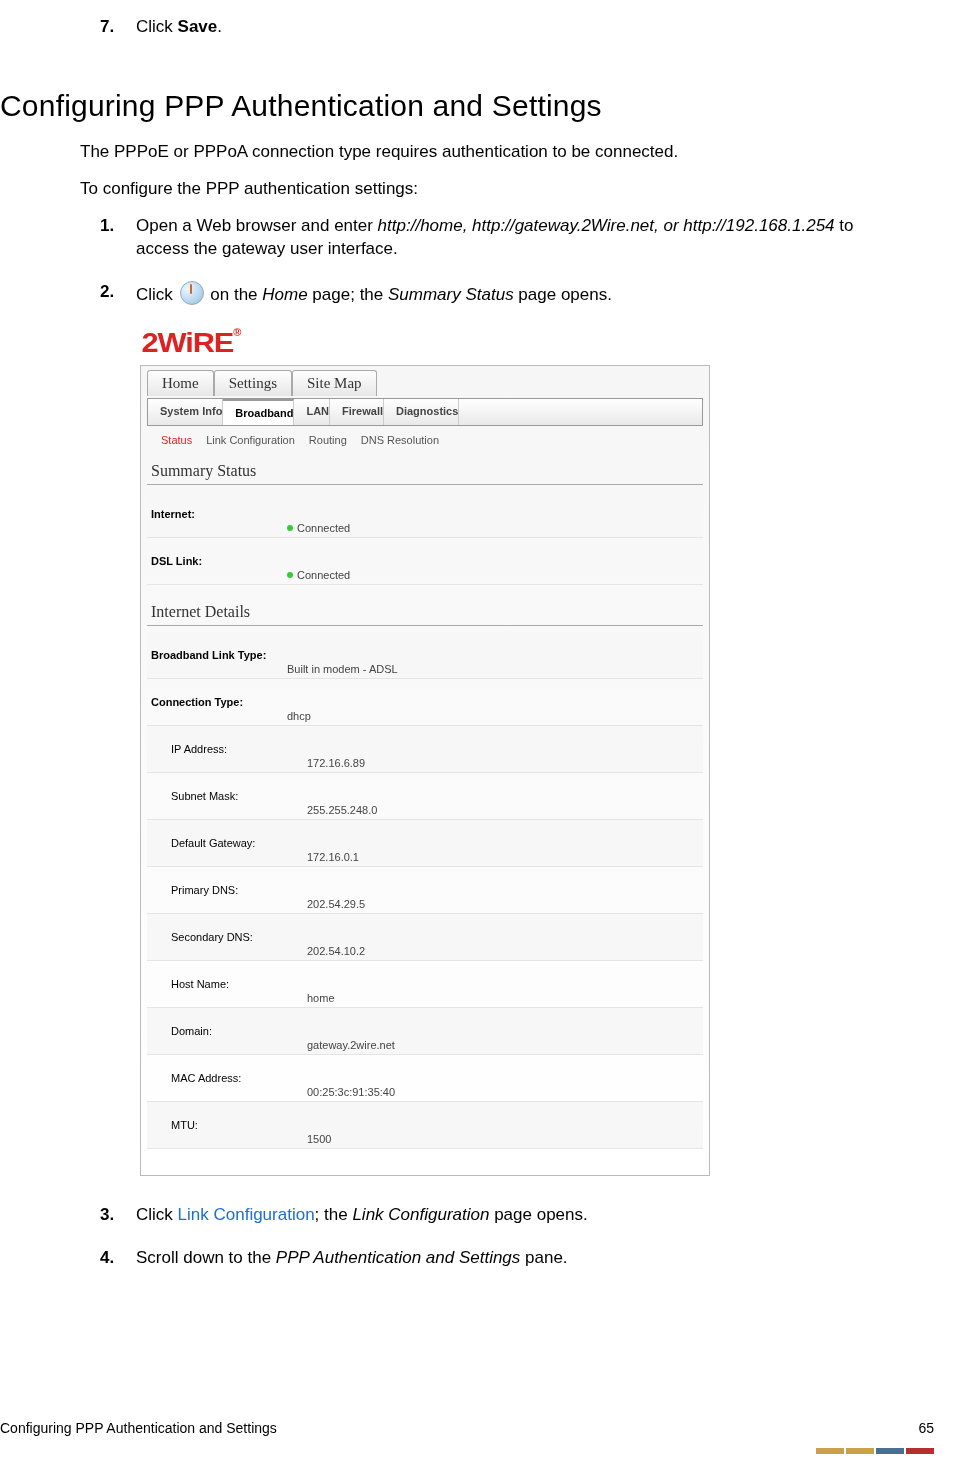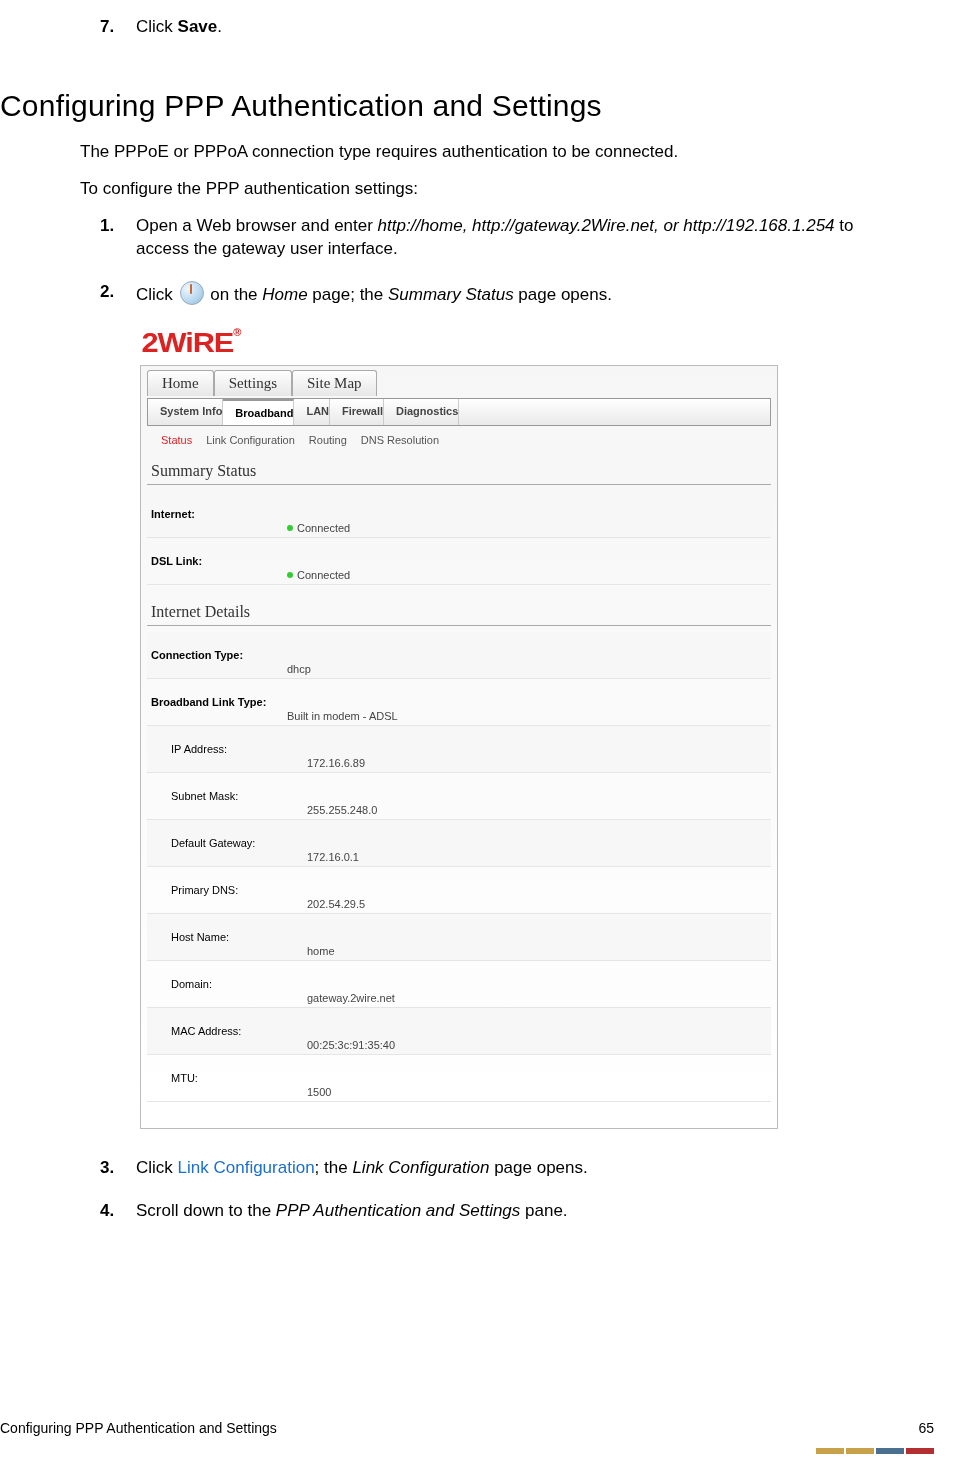--- a/index.html
+++ b/index.html
@@ -76,21 +76,21 @@
   .globe-icon::after{
     content:"";
     position:absolute;
     left:9px;top:2px;width:2px;height:10px;
     background:#c63;
     border-radius:1px;
   }
   
   .shot {
     margin: 18px 0 28px 140px;
-    width: 638px;
+    width: 570px;
     box-sizing: border-box;
     font-family: Verdana, Geneva, sans-serif;
   }
   .logo-row {
     margin: 0 0 6px 6px;
   }
   .logo-2wire {
     font-family: Arial, sans-serif;
     font-weight: 900;
     color: #d22;
@@ -268,42 +268,46 @@
           </div>
           <div class="row">
             <div class="label bold">DSL Link:</div>
             <div class="val"><span class="dot"></span><span>Connected</span></div>
           </div>
         </div>
 
       <div class="panel-title">Internet Details</div>
       <div class="kv" id="details-kv">
           <div class="row">
+            <div class="label bold">Broadband Link Type:</div>
+            <div class="val">Built in modem - ADSL</div>
+          </div>
+          <div class="row">
             <div class="label bold">Connection Type:</div>
             <div class="val">dhcp</div>
           </div>
           <div class="row">
-            <div class="label bold">Broadband Link Type:</div>
-            <div class="val">Built in modem - ADSL</div>
-          </div>
-          <div class="row">
             <div class="label indent">IP Address:</div>
             <div class="val">172.16.6.89</div>
           </div>
           <div class="row">
             <div class="label indent">Subnet Mask:</div>
             <div class="val">255.255.248.0</div>
           </div>
           <div class="row">
             <div class="label indent">Default Gateway:</div>
             <div class="val">172.16.0.1</div>
           </div>
           <div class="row">
             <div class="label indent">Primary DNS:</div>
             <div class="val">202.54.29.5</div>
+          </div>
+          <div class="row">
+            <div class="label indent">Secondary DNS:</div>
+            <div class="val">202.54.10.2</div>
           </div>
           <div class="row">
             <div class="label indent">Host Name:</div>
             <div class="val">home</div>
           </div>
           <div class="row">
             <div class="label indent">Domain:</div>
             <div class="val">gateway.2wire.net</div>
           </div>
           <div class="row">

